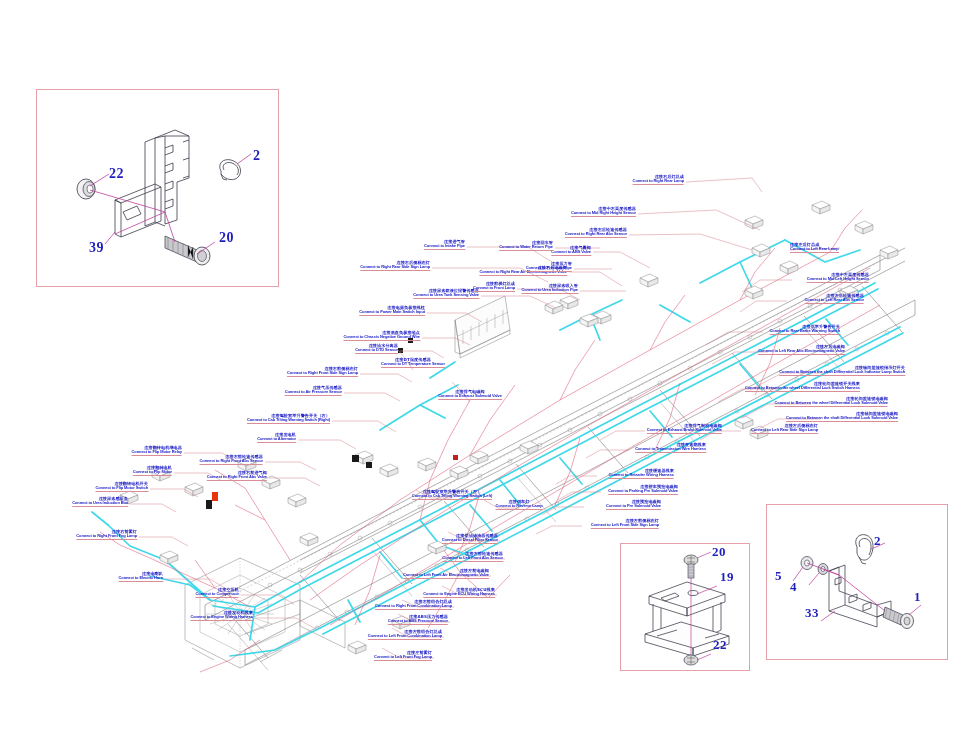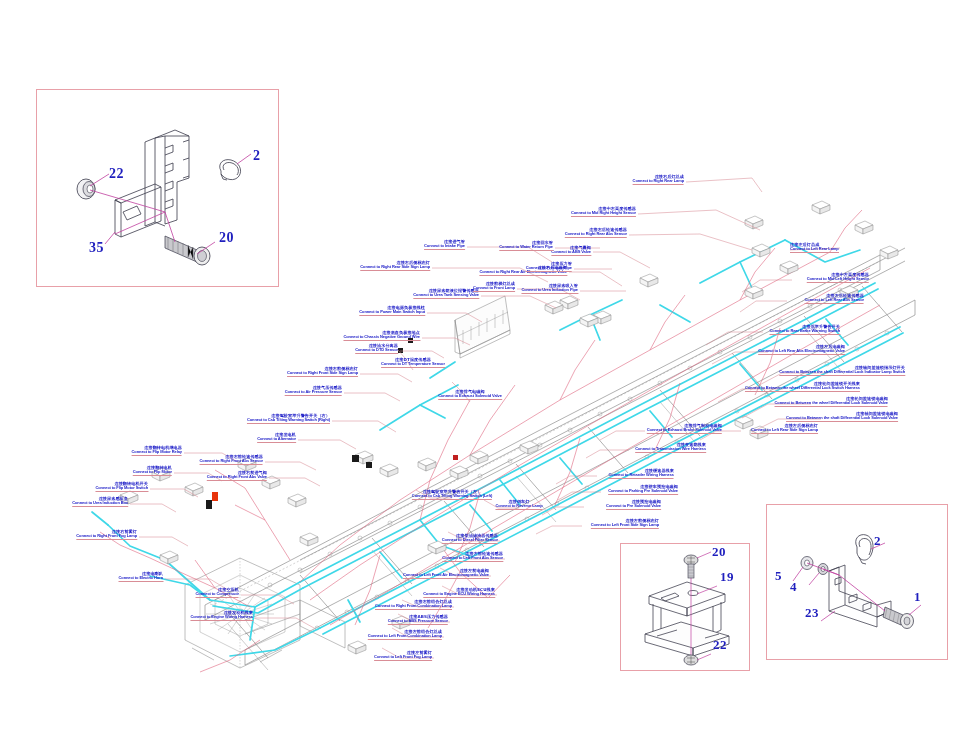--- a/index.html
+++ b/index.html
@@ -633,21 +633,21 @@
 
       <g fill="none" stroke="#c040a0" stroke-width="0.8">
         <path d="M53,96 L72,84"></path>
         <path d="M78,142 L68,154"></path>
         <path d="M160,164 L178,152"></path>
         <path d="M200,74 L214,64"></path>
       </g>
     </svg>
     <div class="partnum" style="left:72px; top:76px;">22</div>
     <div class="partnum" style="left:216px; top:58px;">2</div>
-    <div class="partnum" style="left:52px; top:150px;">35</div>
+    <div class="partnum" style="left:52px; top:150px;">39</div>
     <div class="partnum" style="left:182px; top:140px;">20</div>
   </div>
 
   <div class="inset" style="left:620px; top:543px; width:130px; height:128px;">
     <svg viewBox="0 0 130 128" width="130" height="128">
       <g fill="none" stroke="#3a3a4a" stroke-width="0.75">
 
         <path d="M28,52 L66,38 L104,50 L66,64 Z" fill="#fefefe"></path>
         <path d="M28,52 L28,60 L66,72 L66,64"></path>
         <path d="M66,64 L66,72 L104,58 L104,50"></path>
@@ -736,16 +736,16 @@
         <path d="M52,68 L42,80"></path>
         <path d="M104,44 L118,38"></path>
         <path d="M142,110 L154,100"></path>
         <path d="M68,106 L54,116"></path>
       </g>
     </svg>
     <div class="partnum small" style="left:107px; top:28px;">2</div>
     <div class="partnum small" style="left:8px; top:63px;">5</div>
     <div class="partnum small" style="left:23px; top:74px;">4</div>
     <div class="partnum small" style="left:147px; top:84px;">1</div>
-    <div class="partnum small" style="left:38px; top:100px;">23</div>
+    <div class="partnum small" style="left:38px; top:100px;">33</div>
   </div>
 
 </div>
 
 </body></html>

